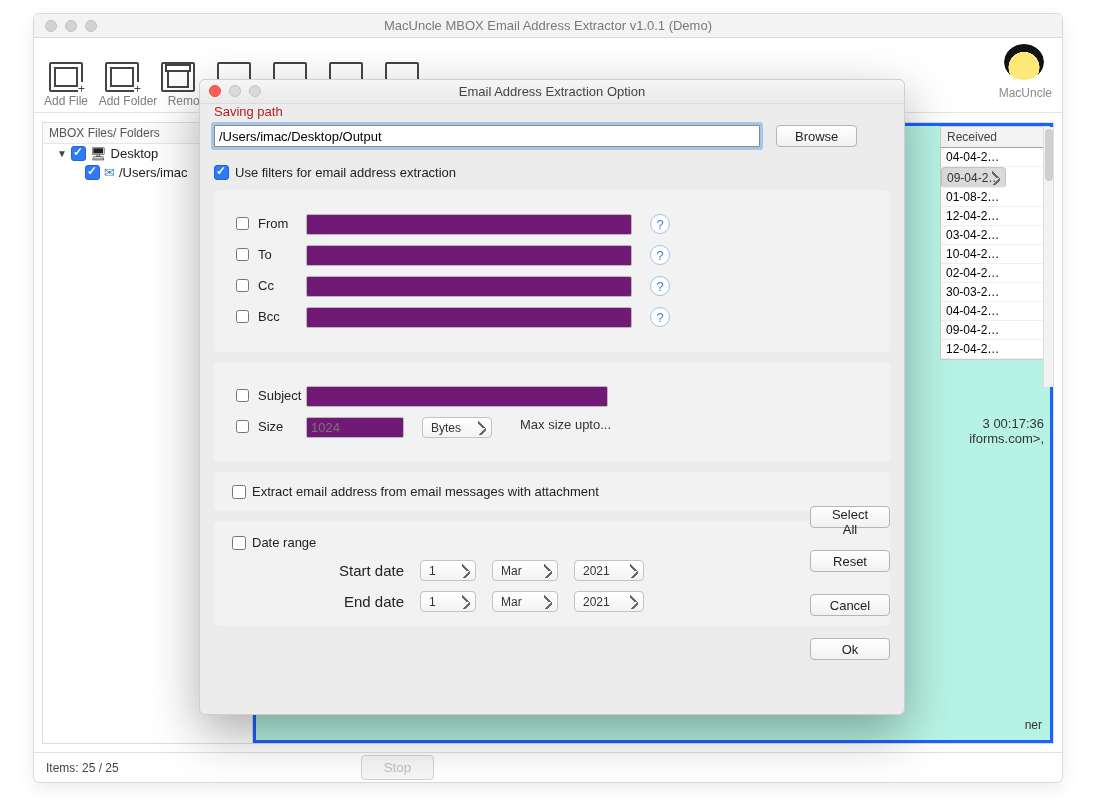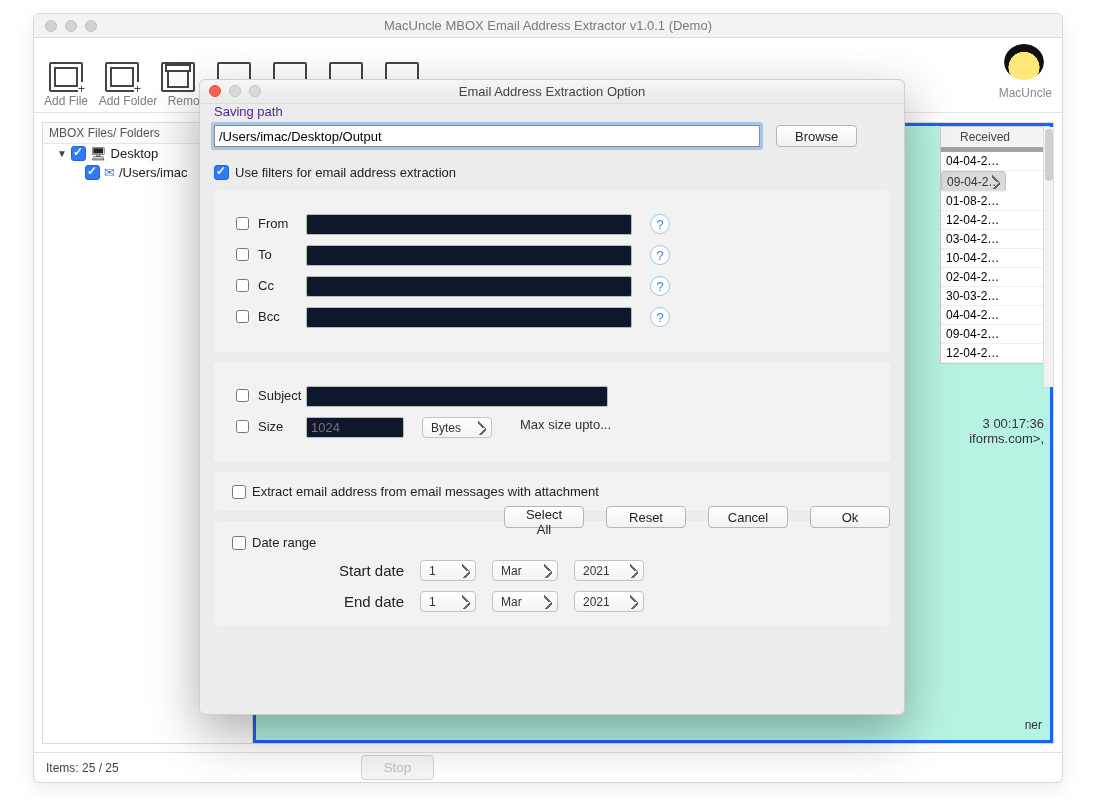--- a/index.html
+++ b/index.html
@@ -45,21 +45,21 @@
   .sidebar{position:absolute;left:0;top:0;bottom:0;width:210px;border-right:1px solid #ddd;background:#fff;}
   .sidebar .hdr{font-size:12px;color:#555;background:#fafafa;border-bottom:1px solid #e6e6e6;padding:3px 6px;}
   .treeitem{font-size:13px;color:#222;padding:2px 4px 2px 14px;display:flex;align-items:center;gap:4px;}
   .treeitem input{margin:0;}
   .treeitem.child{padding-left:42px;}
   .disclosure{font-size:10px;color:#444;width:10px;display:inline-block;}
 
   .maincol{position:absolute;left:210px;right:0;top:0;bottom:0;border:3px solid #1a62ff;background:var(--teal);
     padding:6px;}
   .datacol{position:absolute;right:6px;top:0;width:104px;background:#fff;border:1px solid #ccc;font-size:12px;}
-  .datacol .colhdr{background:#f3f3f3;border-bottom:5px solid #a3a3a3;padding:3px 19px;color:#444;}
+  .datacol .colhdr{background:#f3f3f3;border-bottom:1px solid #a3a3a3;padding:3px 6px;color:#444;}
   .datacol .cell{padding:2px 5px;border-bottom:1px solid #f0f0f0;white-space:nowrap;overflow:hidden;text-overflow:ellipsis;}
   .datacol .cell.sel{background:#dadada;}
   .vscroll{position:absolute;right:-10px;top:0;width:10px;height:260px;background:#f2f2f2;border-left:1px solid #ddd;}
   .vscroll .thumb{position:absolute;left:1px;top:2px;width:8px;height:52px;background:#cfcfcf;border-radius:4px;}
   .snippet{position:absolute;right:6px;top:290px;width:220px;color:#333;font-size:13px;text-align:right;}
   .bodybox{position:absolute;right:-0px;top:368px;width:160px;height:60px;background:#fff;border:1px solid #ccc;font-size:12px;padding:4px;}
   .nerline{position:absolute;right:8px;bottom:8px;font-size:12px;color:#333;}
 
   .footer{position:absolute;left:0;right:0;bottom:0;height:30px;border-top:1px solid #e0e0e0;
     display:flex;align-items:center;padding:0 12px;font-size:12px;color:#444;gap:32px;}
@@ -74,53 +74,53 @@
     background:linear-gradient(#f6f6f6,#e9e9e9);border-radius:6px 6px 0 0;}
   .modal .mtitle{position:absolute;inset:0;text-align:center;line-height:24px;font-size:13px;color:#444;}
   .modal .mtraffic{position:absolute;left:9px;top:5px;display:flex;gap:8px;}
   .modal .mtraffic span{width:12px;height:12px;border-radius:50%;display:inline-block;}
   .modal .mtraffic .r{background:#ff5f57;border:1px solid #e24b43;}
   .modal .mtraffic .y{background:#d9d9d9;border:1px solid #c3c3c3;}
   .modal .mtraffic .g{background:#d9d9d9;border:1px solid #c3c3c3;}
 
   .mbody{position:absolute;inset:24px 14px 12px 14px;}
 
-  .lbl13{font-size:13px;color:#4c1d95;}
+  .lbl13{font-size:13px;color:#b91c1c;}
 
   .pathwrap{display:flex;align-items:center;margin-top:6px;gap:16px;}
   .pathinput{flex:0 0 546px;height:22px;border:1px solid #8a8a8a;background:#fff;font-size:13px;
     padding:0 4px;outline:none;box-shadow:0 0 0 3px rgba(106,168,229,.55);border-radius:1px;}
   .macbtn{height:22px;padding:0 18px;font-size:13px;color:#222;background:var(--btn-grad);
     border:1px solid var(--btn-brd);border-radius:4px;cursor:default;}
 
   .chk{display:flex;align-items:center;gap:6px;font-size:13px;color:#222;}
   .chk input{width:14px;height:14px;margin:0;}
   input[type=checkbox].on{appearance:none;width:15px;height:15px;border-radius:3px;
     background:#2f7bf6;border:1px solid #1f63d6;position:relative;}
   input[type=checkbox].on::after{content:"✓";position:absolute;left:1px;top:-2px;color:#fff;font-size:12px;font-weight:700;}
 
   .group{background:var(--panel);border-radius:5px;padding:14px 18px;margin-top:10px;}
   .group.tight{padding:12px 18px;}
   .frow{display:flex;align-items:flex-start;margin:10px 0;}
   .frow .flab{width:74px;display:flex;align-items:center;gap:6px;font-size:13px;color:#222;}
-  .tinput{height:21px;border:1px solid #b8b8b8;background:#0f172a;border-radius:2px;font-size:13px;padding:0 4px;}
+  .tinput{height:21px;border:1px solid #b8b8b8;background:#701a75;border-radius:2px;font-size:13px;padding:0 4px;}
   .wlong{width:326px;}
   .wsub{width:302px;}
   .numinput{width:98px;color:#aaa;}
   .help{width:20px;height:20px;border:1px solid #9cc3ef;border-radius:50%;color:#3a7fd9;
     font-size:13px;display:flex;align-items:center;justify-content:center;margin-left:18px;background:#fff;}
   .sel{height:21px;border:1px solid #c3c3c3;border-radius:4px;background:linear-gradient(#fff,#f3f3f3);
     font-size:12px;color:#333;padding:0 18px 0 8px;position:relative;display:inline-flex;align-items:center;}
   .sel::after{content:"";position:absolute;right:5px;top:3px;width:8px;height:14px;
     background:
       linear-gradient(45deg,transparent 3px,#666 3px 5px,transparent 5px) top/8px 7px no-repeat,
       linear-gradient(-45deg,transparent 3px,#666 3px 5px,transparent 5px) bottom/8px 7px no-repeat;}
   .maxsize{font-size:13px;color:#333;margin-left:28px;}
 
-  .sidebtns{position:absolute;right:0;top:402px;display:flex;flex-direction:row;gap:22px;}
+  .sidebtns{position:absolute;right:0;top:402px;display:flex;flex-direction:column;gap:22px;}
   .sidebtns .macbtn{width:80px;}
 
   .daterow{display:flex;align-items:center;gap:16px;margin-top:10px;padding-left:100px;}
   .daterow .dlab{width:72px;text-align:right;font-size:15px;color:#222;}
 
   
   .ic-doc::before{content:"";position:absolute;inset:3px;border:2px solid #444;}
   .ic-doc.plus::after{content:"+";position:absolute;right:-4px;bottom:-6px;font-size:12px;color:#444;background:#fff;}
   .ic-trash::before{content:"";position:absolute;left:4px;right:4px;top:6px;bottom:2px;border:2px solid #444;}
   .ic-trash::after{content:"";position:absolute;left:2px;right:2px;top:0;height:4px;border:2px solid #444;}

